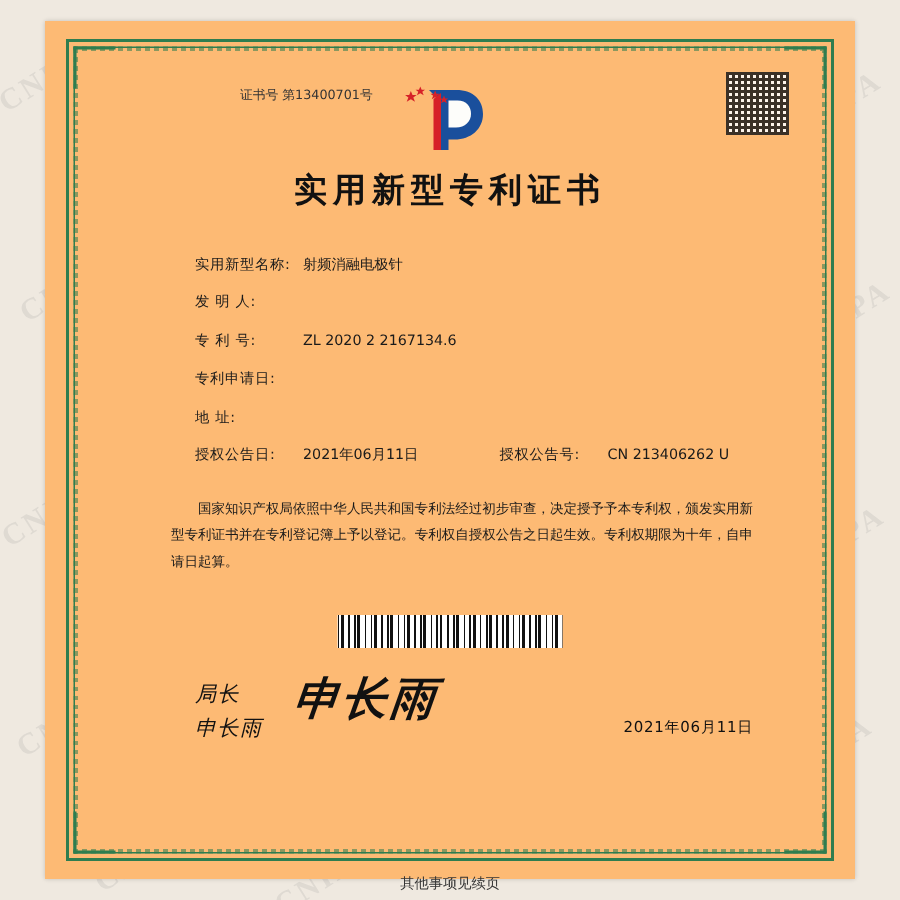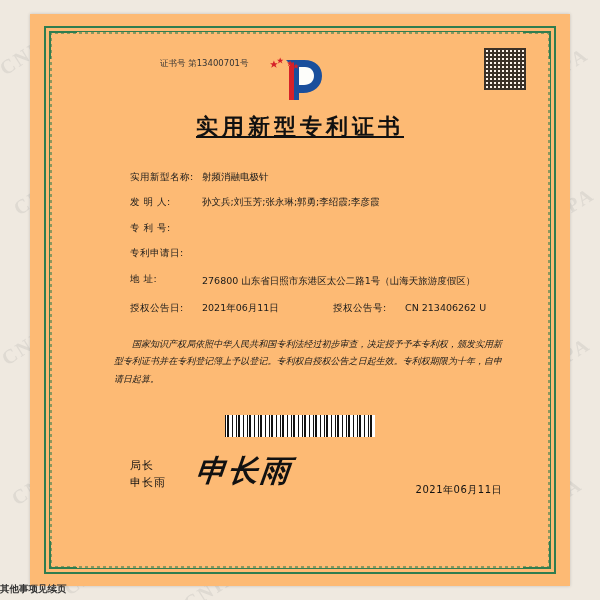--- a/index.html
+++ b/index.html
@@ -88,21 +88,20 @@
     display:inline-block;position:relative;width:72px;height:50px;
   }
   .title{
     text-align:center;
     font-family:"DejaVu Serif","Liberation Serif",serif;
     font-weight:bold;
     font-size:22px;
     letter-spacing:4px;
     color:#111;
     margin-top:4px;
-    text-decoration:underline;
   }
   .fields{
     margin:30px 0 0 66px;
     font-size:9.5px;
     color:#1a1a1a;
     line-height:1.1;
   }
   .row{display:flex;margin-bottom:15px;}
   .lbl{
     width:72px;flex:0 0 72px;
@@ -114,53 +113,52 @@
   .row-two .half .lbl{width:72px;flex:0 0 72px;}
   .half2 .lbl{width:64px;flex:0 0 64px;}
   .addr .val{line-height:1.55;}
   .body-text{
     margin:22px 34px 0 50px;
     font-size:9px;
     line-height:1.95;
     color:#1a1a1a;
     text-align:justify;
     text-indent:18px;
-    font-style:italic;
   }
   .barcode{
     margin:26px auto 0;
     width:150px;height:22px;
     background:
       repeating-linear-gradient(90deg,#111 0 1px,transparent 1px 2px,#111 2px 4px,transparent 4px 7px,#111 7px 8px,transparent 8px 11px);
     background-color:#fff;
   }
   .sign-area{
     margin-top:16px;position:relative;height:70px;
   }
   .sign-label{
     position:absolute;left:66px;top:4px;
-    font-size:11px;line-height:1.6;letter-spacing:1px;color:#111;
+    font-size:14px;line-height:1.6;letter-spacing:1px;color:#111;font-style:italic;
   }
   .sign-script{
     position:absolute;left:132px;top:-2px;
     font-family:"DejaVu Serif","Liberation Serif",serif;
     font-size:30px;
     font-weight:bold;
     font-style:italic;
     color:#111;
     letter-spacing:2px;
     transform:skewX(-6deg);
   }
   .sign-date{
     position:absolute;right:34px;top:30px;
     font-size:10px;color:#111;letter-spacing:0.5px;
   }
   .outside-note{
     position:absolute;left:0;right:0;bottom:4px;
-    font-size:9.5px;color:#333;z-index:2;font-weight:bold;
+    text-align:center;font-size:9.5px;color:#333;z-index:2;
   }
 </style>
 </head>
 <body>
 
 <div class="watermarks">
   <div class="wm" style="left:-4px;top:40px;">CNIPA</div>
   <div class="wm" style="left:10px;top:180px;">CNIPA</div>
   <div class="wm" style="left:-2px;top:330px;">CNIPA</div>
   <div class="wm" style="left:8px;top:470px;">CNIPA</div>
@@ -204,31 +202,30 @@
 
     <div class="title">实用新型专利证书</div>
 
     <div class="fields">
       <div class="row">
         <div class="lbl">实用新型名称:</div>
         <div class="val">射频消融电极针</div>
       </div>
       <div class="row">
         <div class="lbl">发  明  人:</div>
-        <div class="val">孙文兵;刘玉芳;张永琳;郭勇;李绍霞;李彦霞</div>
       </div>
       <div class="row">
         <div class="lbl">专  利  号:</div>
+        <div class="val">ZL 2020 2 2167134.6</div>
       </div>
       <div class="row">
         <div class="lbl">专利申请日:</div>
       </div>
       <div class="row addr">
         <div class="lbl">地      址:</div>
-        <div class="val">276800 山东省日照市东港区太公二路1号（山海天旅游度假区）</div>
       </div>
       <div class="row-two">
         <div class="half">
           <div class="lbl">授权公告日:</div>
           <div class="val">2021年06月11日</div>
         </div>
         <div class="half half2">
           <div class="lbl">授权公告号:</div>
           <div class="val">CN 213406262 U</div>
         </div>

